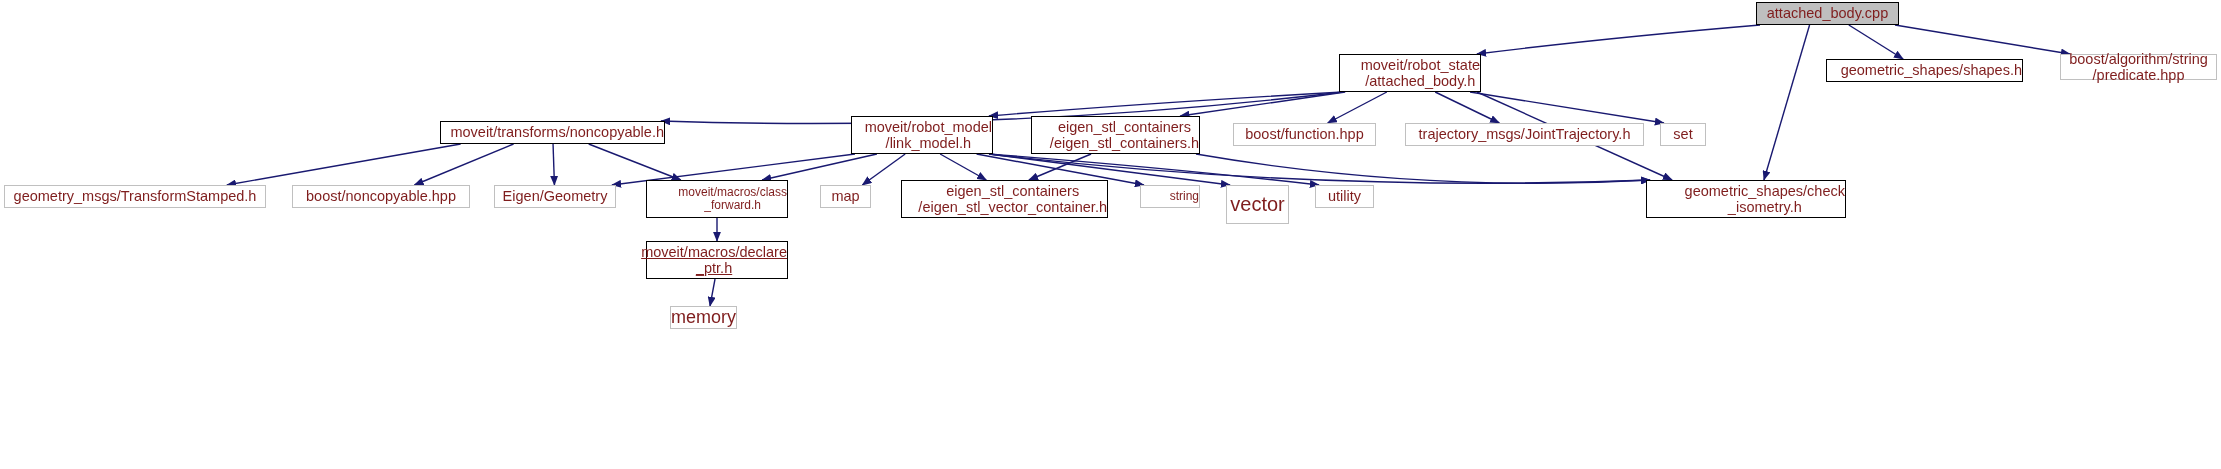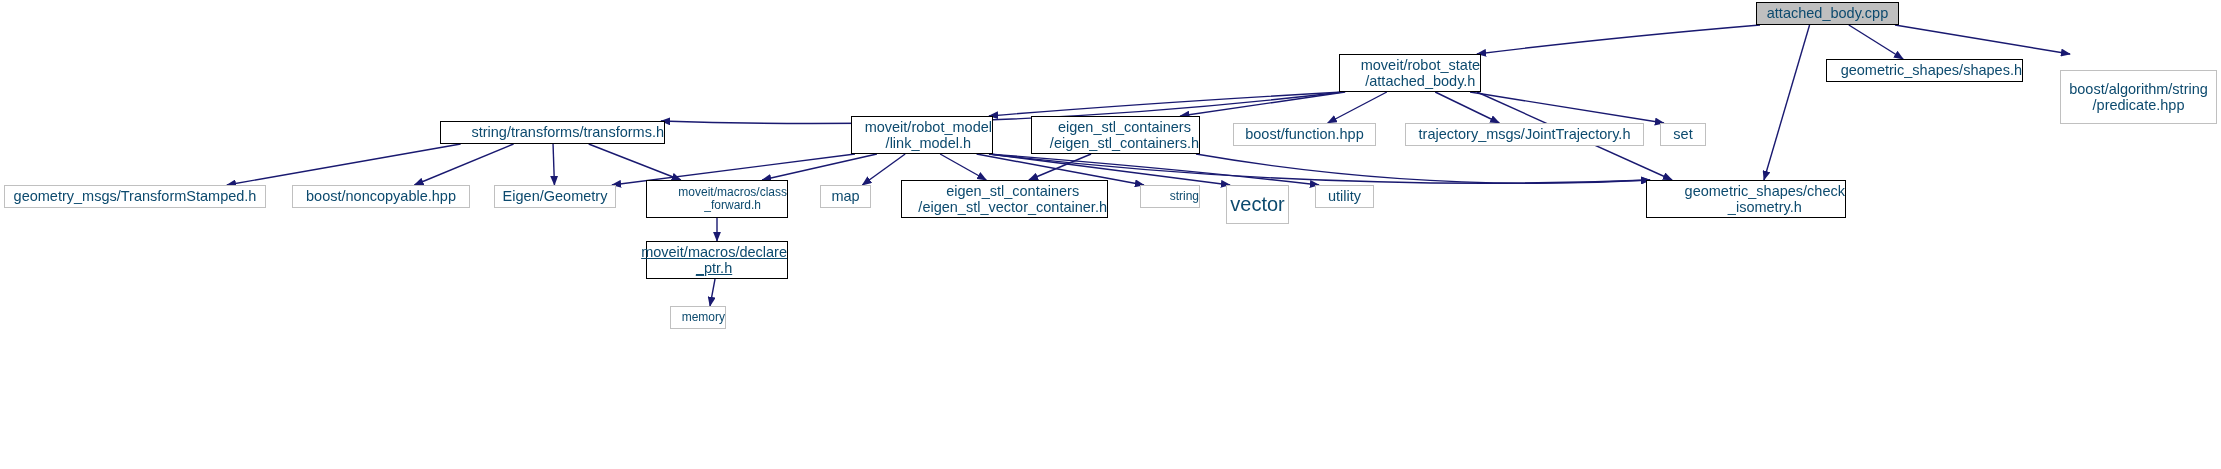--- a/index.html
+++ b/index.html
@@ -1,20 +1,20 @@
 <!DOCTYPE html>
 <html><head>
 <meta charset="utf-8">
 <style>
   html,body{margin:0;padding:0;background:#ffffff;}
   body{font-family:"Liberation Sans",sans-serif;}
   #canvas{position:relative;width:2221px;height:469px;background:#ffffff;overflow:hidden;}
   #edges{position:absolute;left:0;top:0;width:2221px;height:469px;}
   .node{position:absolute;box-sizing:border-box;display:flex;align-items:center;justify-content:center;
-        text-align:center;background:#ffffff;line-height:1.12;color:#0c4a6e;white-space:pre;}
+        text-align:center;background:#ffffff;line-height:1.12;color:#7f1d1d;white-space:pre;}
   .node.local{border:1px solid #000000;justify-content:flex-end;}
   .node.sys{border:1px solid #c0c0c0;}
   .node.root{border:1px solid #000000;background:#bfbfbf;}
   .nlabel{display:block;}
 </style>
 </head>
 <body>
 
 <div id="canvas">
   <svg id="edges" viewBox="0 0 2221 469" xmlns="http://www.w3.org/2000/svg">
@@ -51,23 +51,23 @@
         <path d="M1196,154 Q1423,193 1650,180" marker-end="url(#ah)"></path>
         <path d="M717,218 L717,241" marker-end="url(#ah)"></path>
         <path d="M715.02,279 L709.98,306" marker-end="url(#ah)"></path>
       </g>
   </svg>
   <div id="node-layer">
       <div class="node root" style="left: 1756px; top: 2px; width: 143px; height: 23px; font-size: 14.5px;"><span class="nlabel">attached_body.cpp</span></div>
       <div class="node local" style="left: 1339px; top: 54px; width: 142px; height: 38px; font-size: 14.5px;"><span class="nlabel">moveit/robot_state
 /attached_body.h</span></div>
       <div class="node local" style="left: 1826px; top: 59px; width: 197px; height: 23px; font-size: 14.5px; padding-left: 8px;"><span class="nlabel">geometric_shapes/shapes.h</span></div>
-      <div class="node sys" style="left: 2060px; top: 54px; width: 157px; height: 54px; font-size: 14.5px; margin-top: 16px;"><span class="nlabel">boost/algorithm/string
+      <div class="node sys" style="left: 2060px; top: 54px; width: 157px; height: 26px; font-size: 14.5px;"><span class="nlabel">boost/algorithm/string
 /predicate.hpp</span></div>
-      <div class="node local" style="left: 440px; top: 121px; width: 225px; height: 23px; font-size: 14.5px;"><span class="nlabel">string/transforms/transforms.h</span></div>
+      <div class="node local" style="left: 440px; top: 121px; width: 225px; height: 23px; font-size: 14.5px;"><span class="nlabel">moveit/transforms/noncopyable.h</span></div>
       <div class="node local" style="left: 851px; top: 116px; width: 142px; height: 38px; font-size: 14.5px;"><span class="nlabel">moveit/robot_model
 /link_model.h</span></div>
       <div class="node local" style="left: 1031px; top: 116px; width: 169px; height: 38px; font-size: 14.5px;"><span class="nlabel">eigen_stl_containers
 /eigen_stl_containers.h</span></div>
       <div class="node sys" style="left: 1233px; top: 123px; width: 143px; height: 23px; font-size: 14.5px;"><span class="nlabel">boost/function.hpp</span></div>
       <div class="node sys" style="left: 1405px; top: 123px; width: 239px; height: 23px; font-size: 14.5px;"><span class="nlabel">trajectory_msgs/JointTrajectory.h</span></div>
       <div class="node sys" style="left: 1660px; top: 123px; width: 46px; height: 23px; font-size: 14.5px;"><span class="nlabel">set</span></div>
       <div class="node sys" style="left: 4px; top: 185px; width: 262px; height: 23px; font-size: 14.5px;"><span class="nlabel">geometry_msgs/TransformStamped.h</span></div>
       <div class="node sys" style="left: 292px; top: 185px; width: 178px; height: 23px; font-size: 14.5px;"><span class="nlabel">boost/noncopyable.hpp</span></div>
       <div class="node sys" style="left: 494px; top: 185px; width: 122px; height: 23px; font-size: 14.5px;"><span class="nlabel">Eigen/Geometry</span></div>
@@ -76,15 +76,15 @@
       <div class="node sys" style="left: 820px; top: 185px; width: 51px; height: 23px; font-size: 14.5px;"><span class="nlabel">map</span></div>
       <div class="node local" style="left: 901px; top: 180px; width: 207px; height: 38px; font-size: 14.5px;"><span class="nlabel">eigen_stl_containers
 /eigen_stl_vector_container.h</span></div>
       <div class="node sys" style="left: 1140px; top: 185px; width: 60px; height: 23px; font-size: 12px; justify-content: flex-end;"><span class="nlabel">string</span></div>
       <div class="node sys" style="left: 1226px; top: 185px; width: 63px; height: 39px; font-size: 20px;"><span class="nlabel">vector</span></div>
       <div class="node sys" style="left: 1315px; top: 185px; width: 59px; height: 23px; font-size: 14.5px;"><span class="nlabel">utility</span></div>
       <div class="node local" style="left: 1646px; top: 180px; width: 200px; height: 38px; font-size: 14.5px; padding-left: 12px;"><span class="nlabel">geometric_shapes/check
 _isometry.h</span></div>
       <div class="node local" style="left: 646px; top: 241px; width: 142px; height: 38px; font-size: 14.5px; text-decoration: underline;"><span class="nlabel">moveit/macros/declare
 _ptr.h</span></div>
-      <div class="node sys" style="left: 670px; top: 306px; width: 56px; height: 23px; font-size: 12px; justify-content: flex-end;"><span class="nlabel">memory</span></div>
+      <div class="node sys" style="left: 670px; top: 306px; width: 67px; height: 23px; font-size: 18px; justify-content: flex-end;"><span class="nlabel">memory</span></div>
     </div>
 </div>
 
 </body></html>

